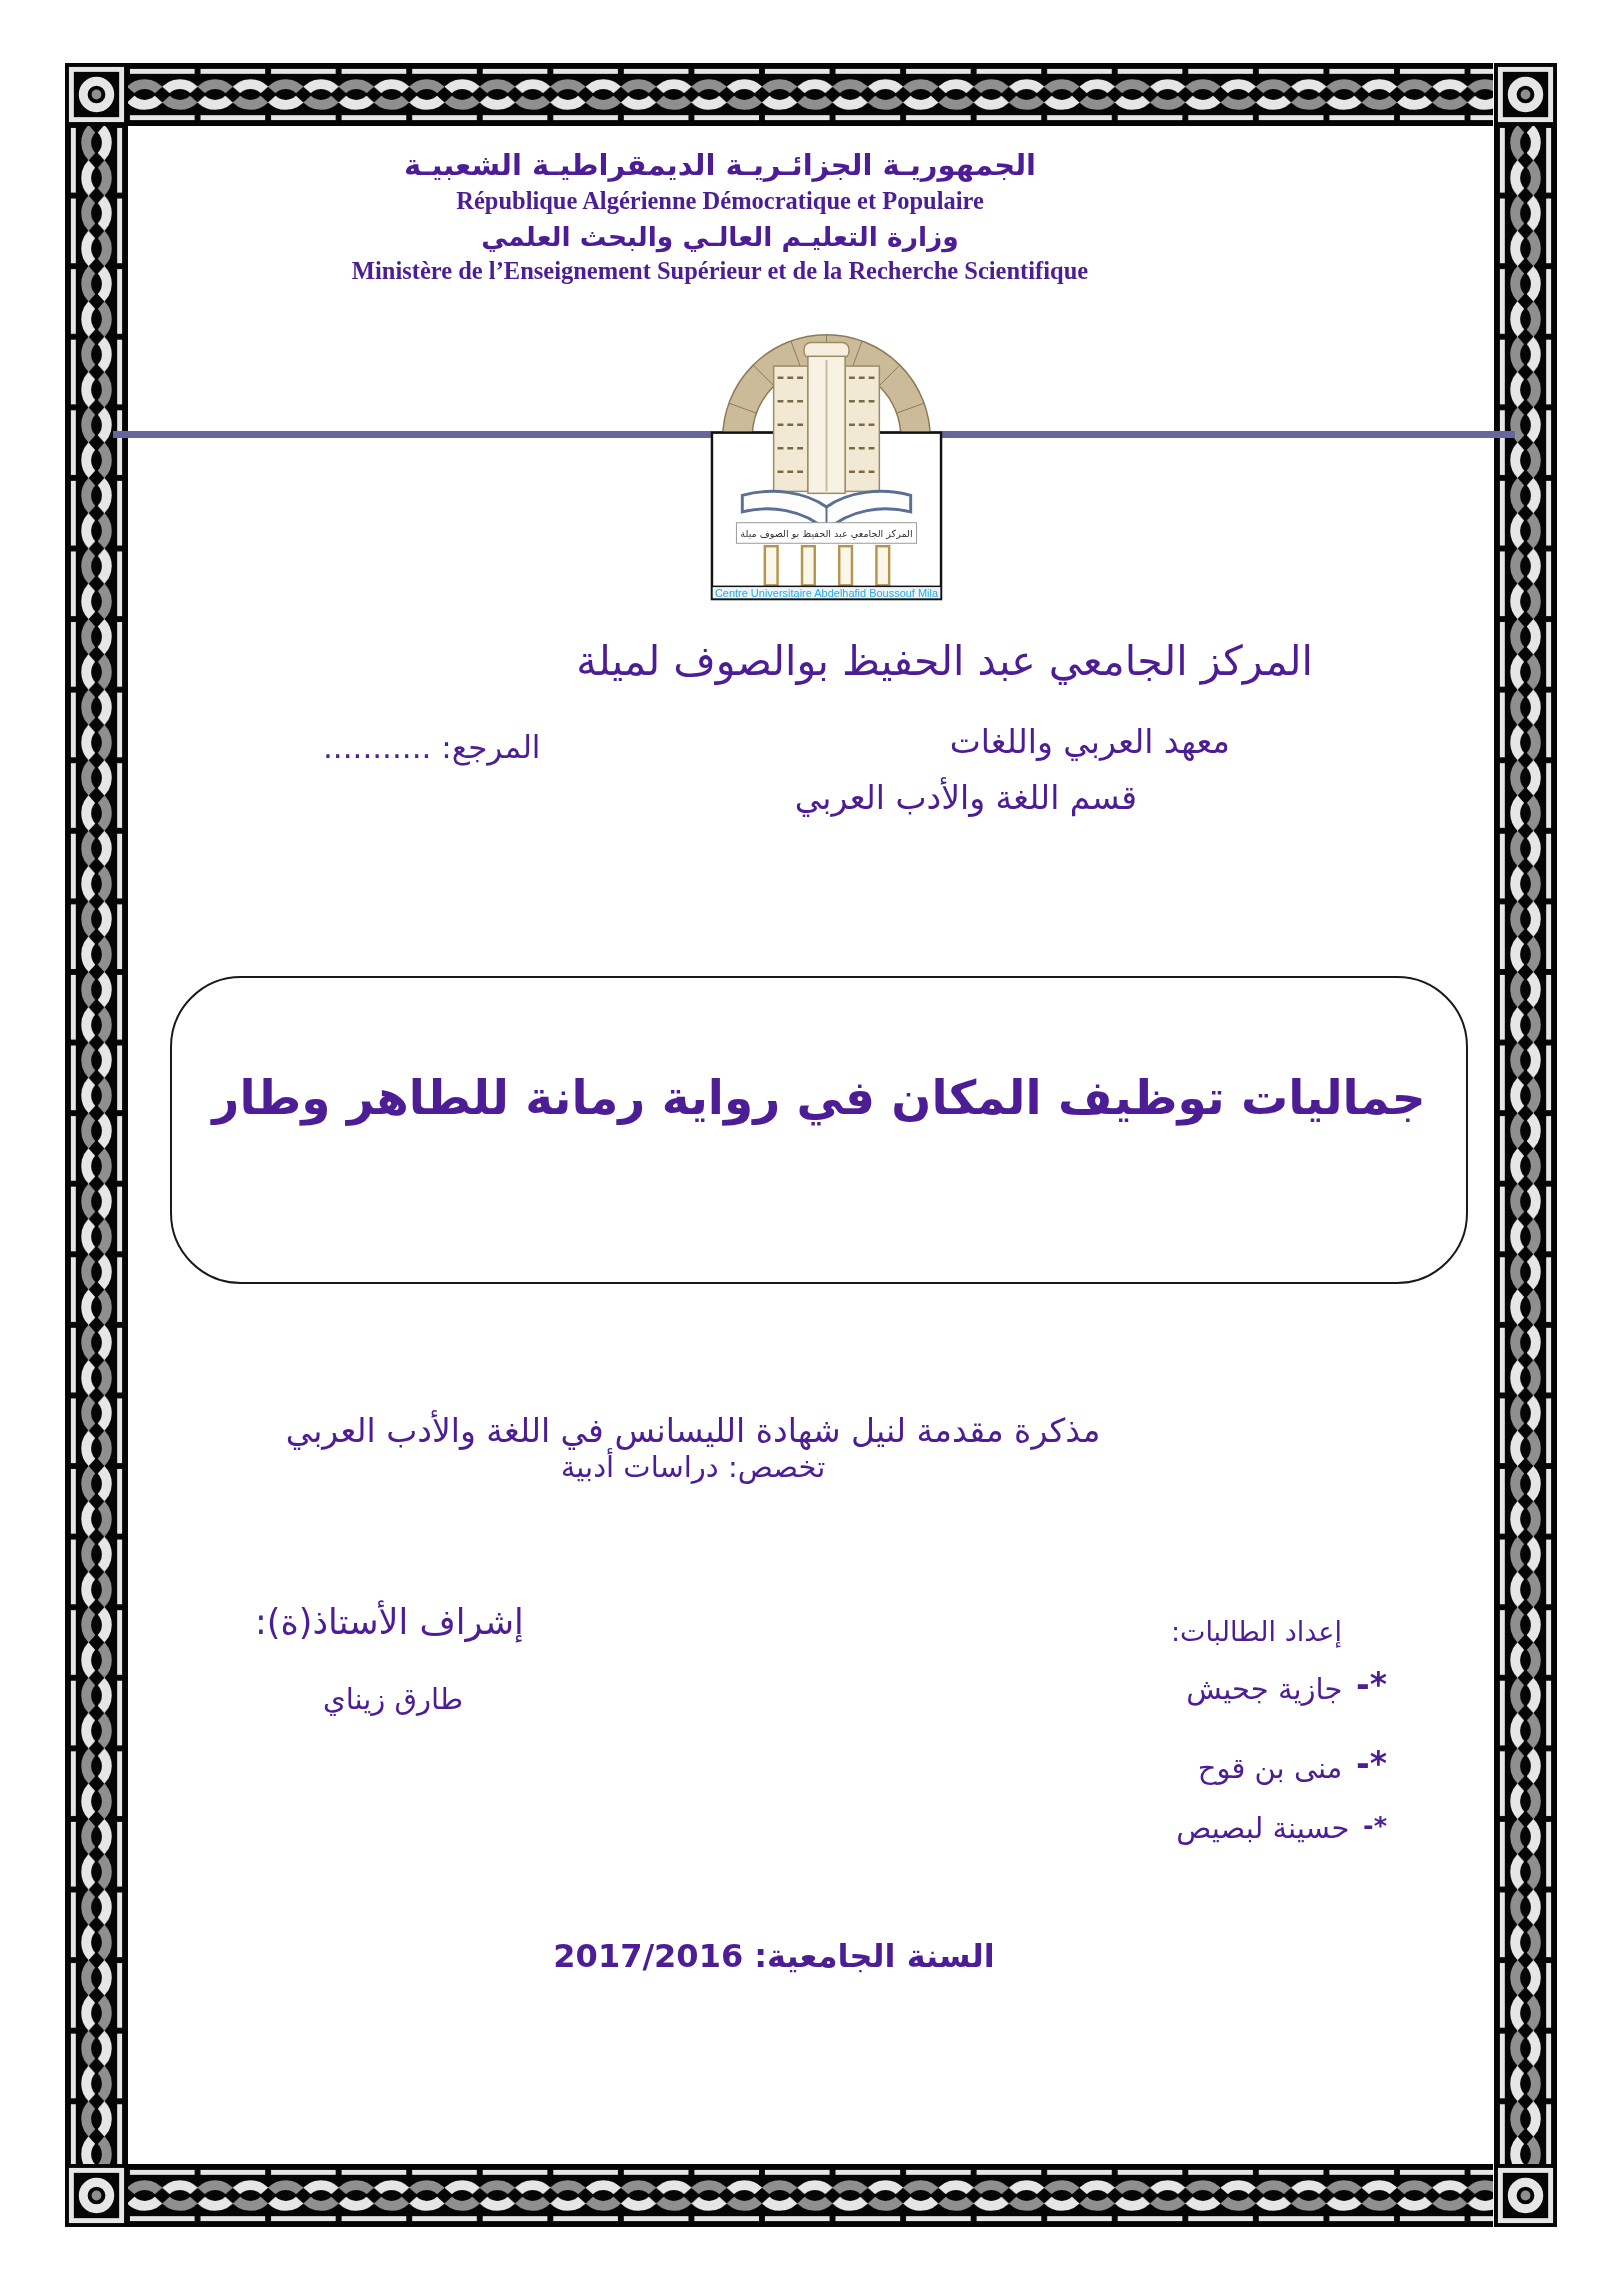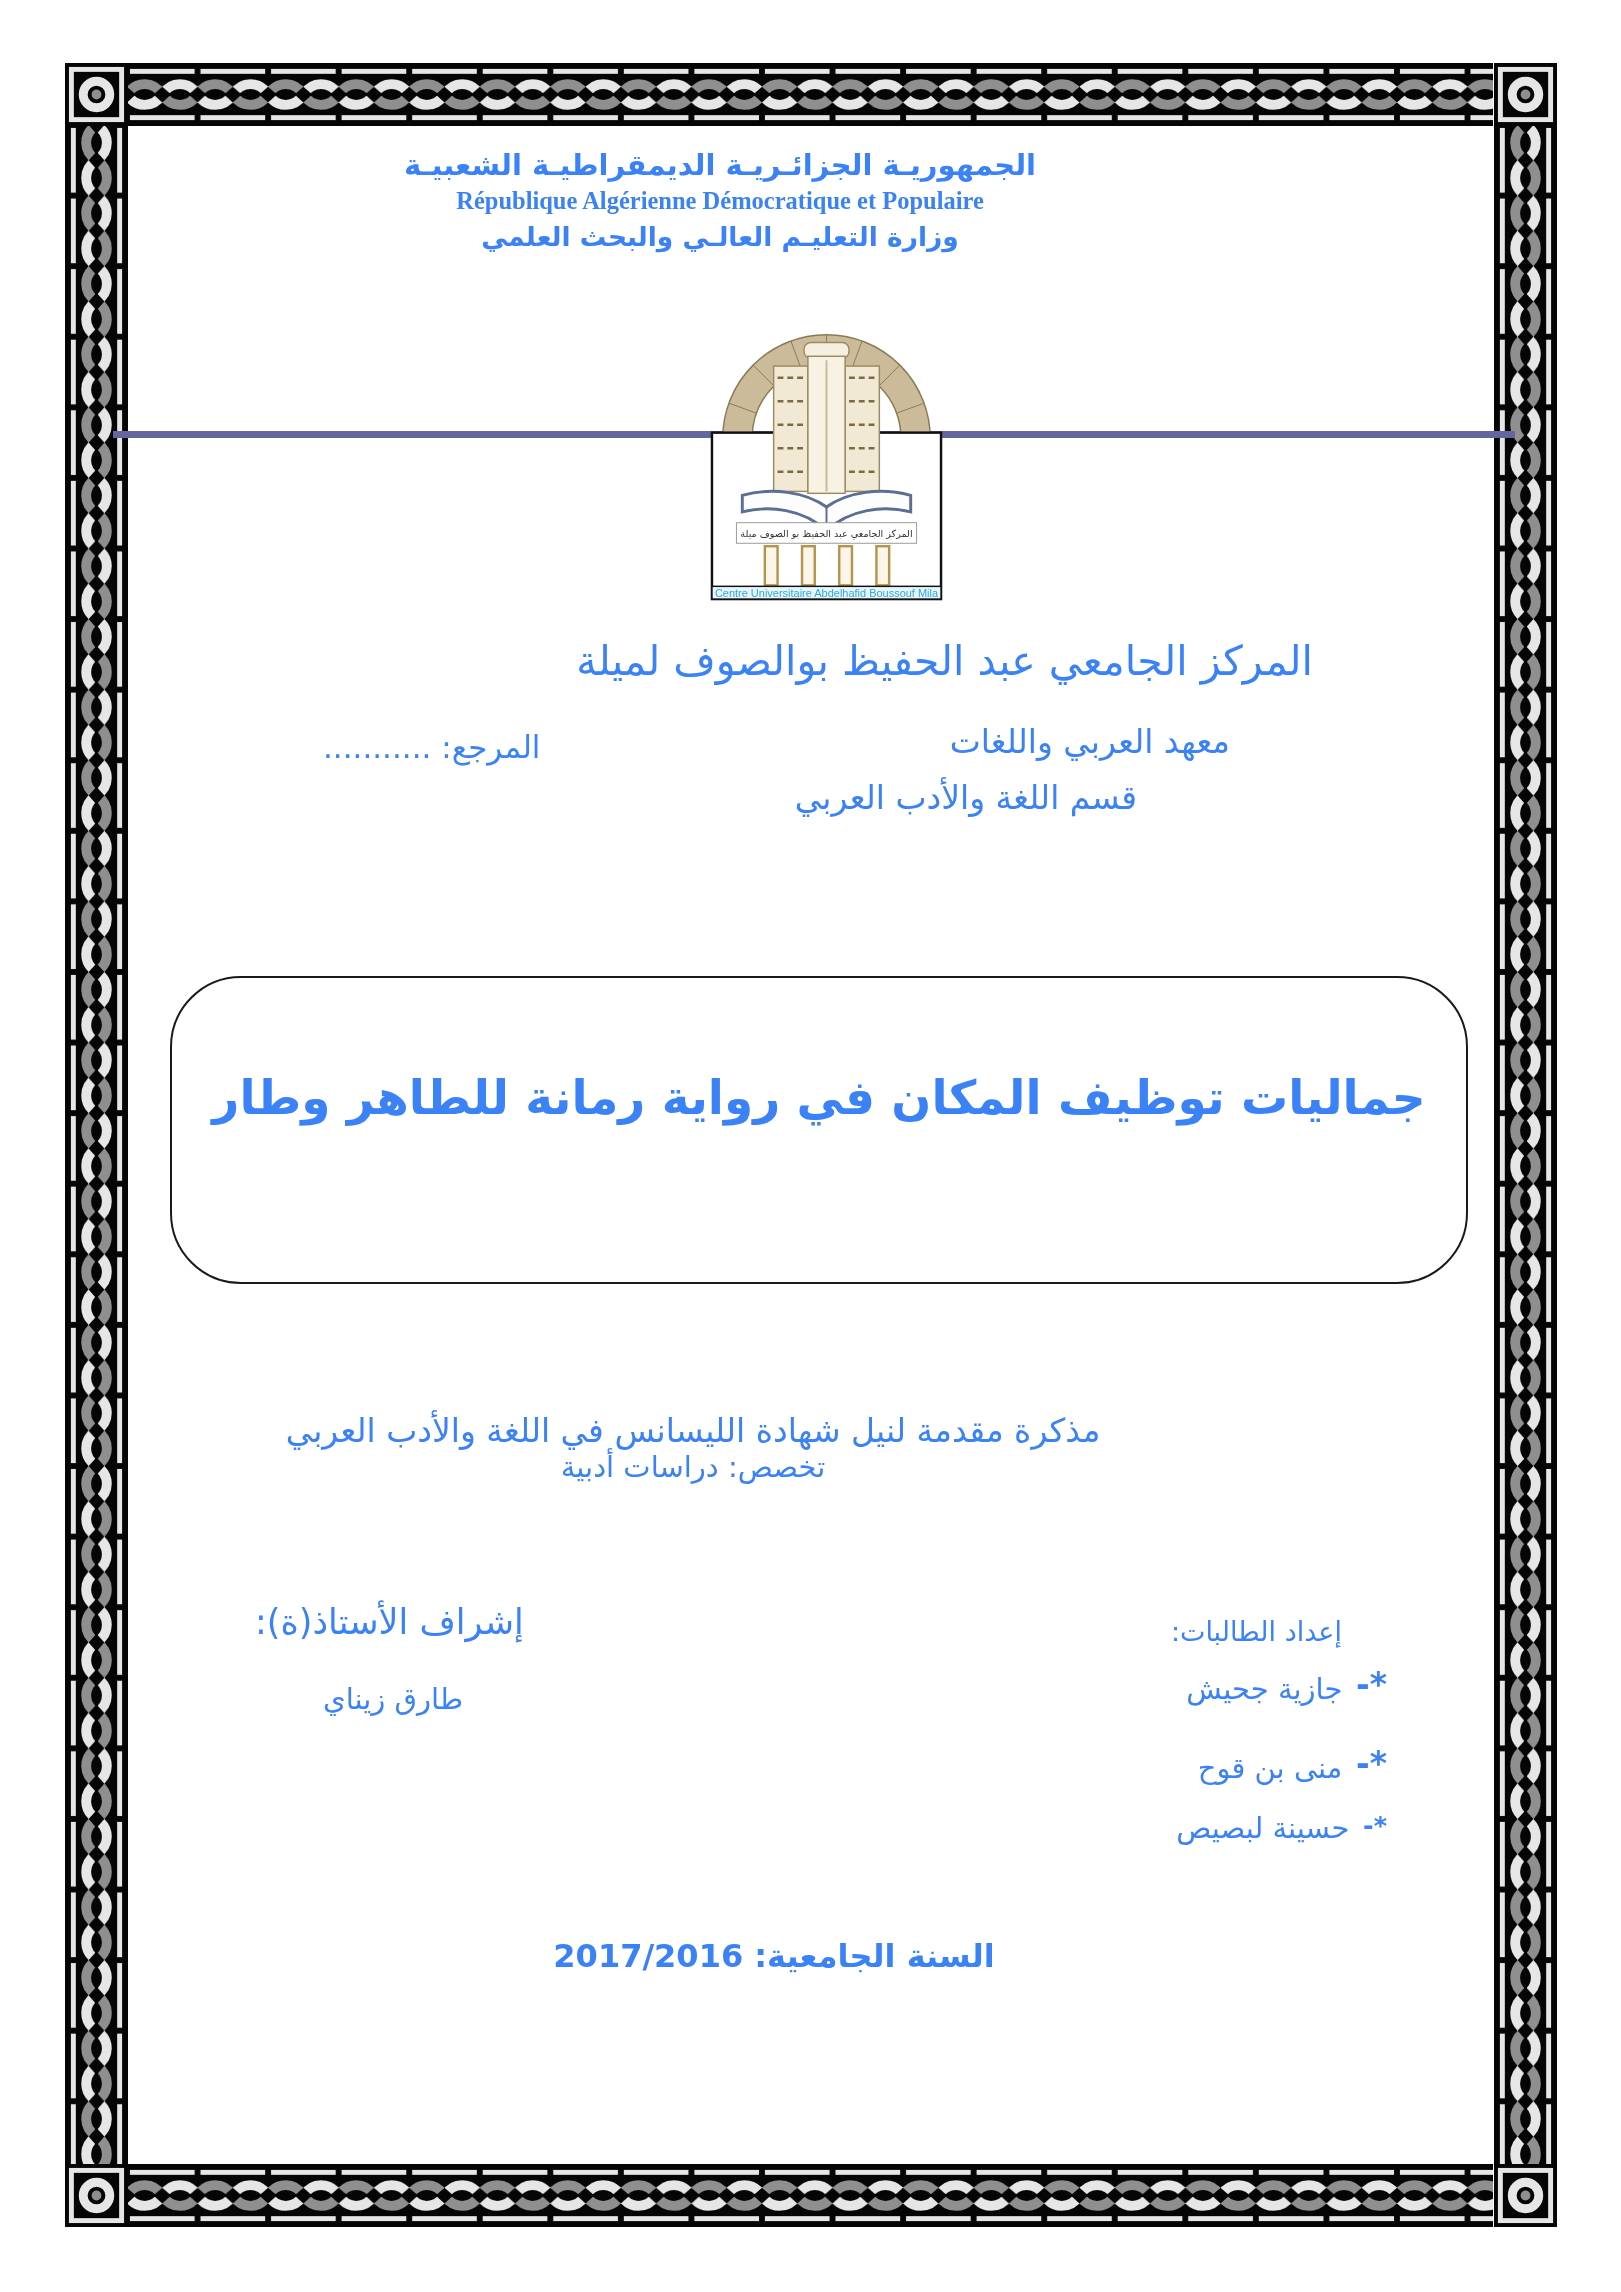--- a/index.html
+++ b/index.html
@@ -2,21 +2,21 @@
 <html lang="ar"><head>
 <meta charset="utf-8">
 <style>
   html,body{margin:0;padding:0;background:#ffffff;}
   .page{
     position:relative;
     width:1621px;height:2293px;
     background:#ffffff;
     overflow:hidden;
     font-family:"DejaVu Sans",sans-serif;
-    color:#3b82f6;
+    color:#4c1d95;
   }
   
   .bcorner{position:absolute;width:63px;height:63px;}
   .bc-tl{left:65px;top:63px;}   .bc-tr{left:1494px;top:63px;}
   .bc-bl{left:65px;top:2164px;} .bc-br{left:1494px;top:2164px;}
   .bh{position:absolute;left:127px;width:1366px;height:63px;}
   .b-top{top:63px;} .b-bottom{top:2164px;}
   .bv{position:absolute;top:125px;width:63px;height:2039px;}
   .b-left{left:65px;} .b-right{left:1494px;}
   
@@ -138,20 +138,21 @@
     <rect width="64" height="64" fill="#050505"></rect>
     <rect x="6.5" y="6.5" width="51" height="51" fill="none" stroke="#e6e6e6" stroke-width="5"></rect>
     <circle cx="32" cy="32" r="13.5" fill="none" stroke="#e6e6e6" stroke-width="9"></circle>
     <circle cx="32" cy="32" r="5" fill="#8f8f8f"></circle>
   </svg>
 
   <div class="header">
     <div class="h-ar1">الجمهوريـة الجزائـريـة الديمقراطيـة الشعبيـة</div>
     <div class="h-fr">République Algérienne Démocratique et Populaire</div>
     <div class="h-ar2">وزارة التعليـم العالـي والبحث العلمي</div>
+    <div class="h-fr">Ministère de l’Enseignement Supérieur et de la Recherche Scientifique</div>
   </div>
 
   <div class="divider"></div>
 
   <svg class="logo" viewBox="0 0 240 285">
 
     <g>
       <path d="M 14,118 A 106,106 0 0 1 226,118 L 196,118 A 76,76 0 0 0 44,118 Z" fill="#cbbb99" stroke="#8a7a58" stroke-width="1.5"></path>
       <g stroke="#8a7a58" stroke-width="1">
         <line x1="191.4" y1="92.2" x2="219.6" y2="81.9"></line>

